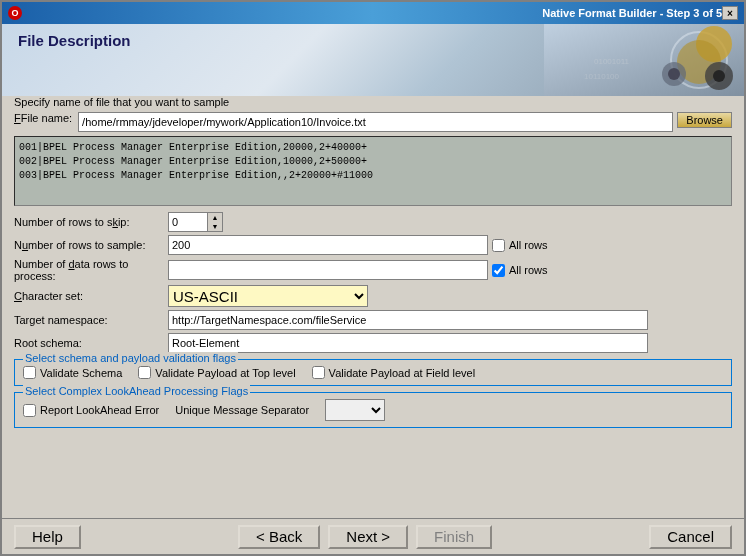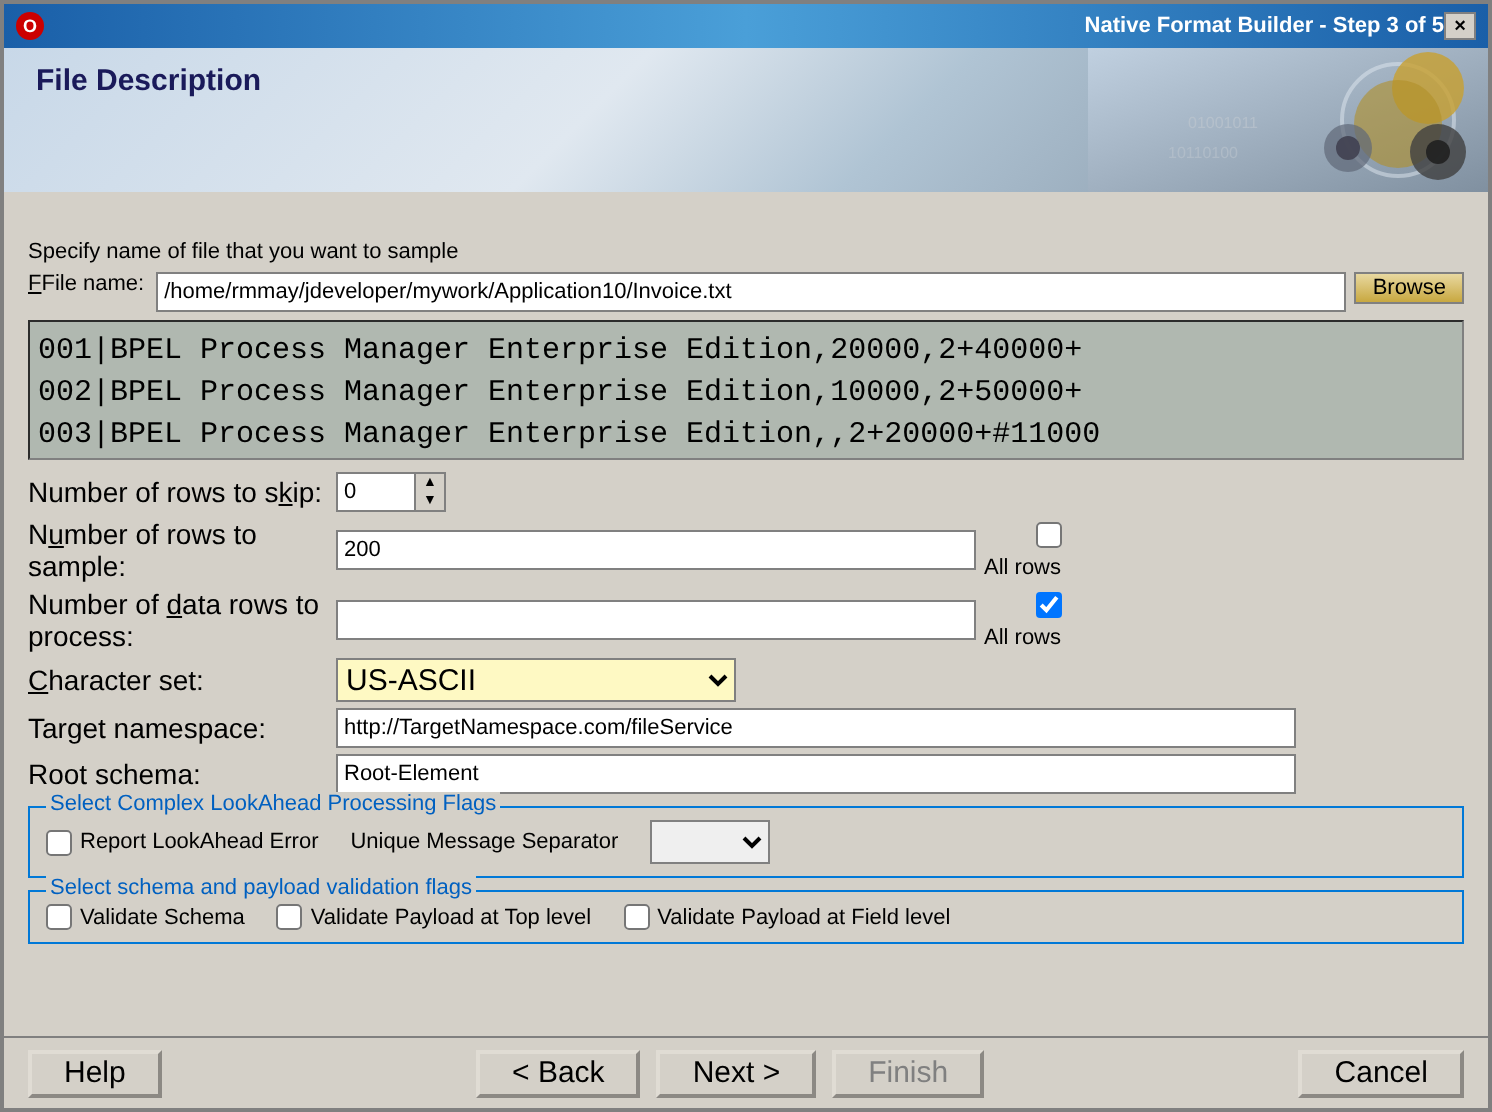--- a/index.html
+++ b/index.html
@@ -78,21 +78,21 @@
       position: absolute;
       right: 0;
       top: 0;
       width: 200px;
       height: 72px;
       overflow: hidden;
     }
     .content {
       background: #d4d0c8;
       flex: 1;
-      padding: 24px 12px;
+      padding: 0 12px;
       overflow-y: auto;
     }
     .field-row {
       display: flex;
       align-items: flex-start;
       margin-bottom: 4px;
     }
     .field-label {
       color: #000;
       font-size: 11px;
@@ -123,35 +123,35 @@
       cursor: pointer;
       margin-left: 4px;
     }
     .text-preview {
       background: #b0b8b0;
       border: 1px inset #808080;
       height: 70px;
       margin: 4px 0;
       padding: 4px;
       font-family: 'Courier New', monospace;
-      font-size: 15px;
+      font-size: 10px;
       overflow: auto;
       line-height: 1.4;
     }
     .form-section {
       margin-top: 6px;
     }
     .form-row {
       display: flex;
       align-items: center;
       margin-bottom: 3px;
     }
     .form-row-label {
       width: 154px;
-      font-size: 14px;
+      font-size: 11px;
       flex-shrink: 0;
     }
     .spin-input-wrapper {
       display: flex;
       align-items: center;
     }
     .spin-input {
       width: 40px;
       height: 20px;
       border: 1px solid #808080;
@@ -249,23 +249,22 @@
       font-size: 15px;
       cursor: pointer;
       min-width: 65px;
     }
     .footer-center {
       display: flex;
       gap: 8px;
     }
     .all-rows-area {
       display: flex;
-      align-items: flex-end;
+      align-items: flex-start;
       gap: 4px;
-      flex-direction: column;
     }
   </style>
 </head>
 <body>
 
 <div class="window">
 
   <div class="title-bar">
     <div class="title-icon">O</div>
     <span class="title-text">Native Format Builder - Step 3 of 5</span>
@@ -367,34 +366,20 @@
       </div>
 
       <div class="form-row">
         <div class="form-row-label">Target namespace:</div>
         <input type="text" class="text-input-full" value="http://TargetNamespace.com/fileService" style="">
       </div>
 
       <div class="form-row">
         <div class="form-row-label">Root schema:</div>
         <input type="text" class="text-input-full" value="Root-Element" style="">
-      </div>
-    </div>
-
-    <div class="group-box">
-      <span class="group-box-title">Select Complex LookAhead Processing Flags</span>
-      <div class="group-box-content">
-        <label class="checkbox-label">
-          <input type="checkbox" style="">
-          <span>Report LookAhead Error</span>
-        </label>
-        <span>Unique Message Separator</span>
-        <select style="width:60px; height:22px; font-size:11px; border:1px solid #808080;">
-          <option></option>
-        </select>
       </div>
     </div>
 
     <div class="group-box">
       <span class="group-box-title">Select schema and payload validation flags</span>
       <div class="group-box-content">
         <label class="checkbox-label">
           <input type="checkbox" style="">
           <span>Validate Schema</span>
         </label>
@@ -402,20 +387,34 @@
           <input type="checkbox" style="">
           <span>Validate Payload at Top level</span>
         </label>
         <label class="checkbox-label">
           <input type="checkbox" style="">
           <span>Validate Payload at Field level</span>
         </label>
       </div>
     </div>
 
+    <div class="group-box">
+      <span class="group-box-title">Select Complex LookAhead Processing Flags</span>
+      <div class="group-box-content">
+        <label class="checkbox-label">
+          <input type="checkbox" style="">
+          <span>Report LookAhead Error</span>
+        </label>
+        <span>Unique Message Separator</span>
+        <select style="width:60px; height:22px; font-size:11px; border:1px solid #808080;">
+          <option></option>
+        </select>
+      </div>
+    </div>
+
   </div>
 
   <div class="footer">
     <button class="footer-btn">Help</button>
     <div class="footer-center">
       <button class="footer-btn">&lt; Back</button>
       <button class="footer-btn">Next &gt;</button>
       <button class="footer-btn" style="color:#808080;">Finish</button>
     </div>
     <button class="footer-btn">Cancel</button>

